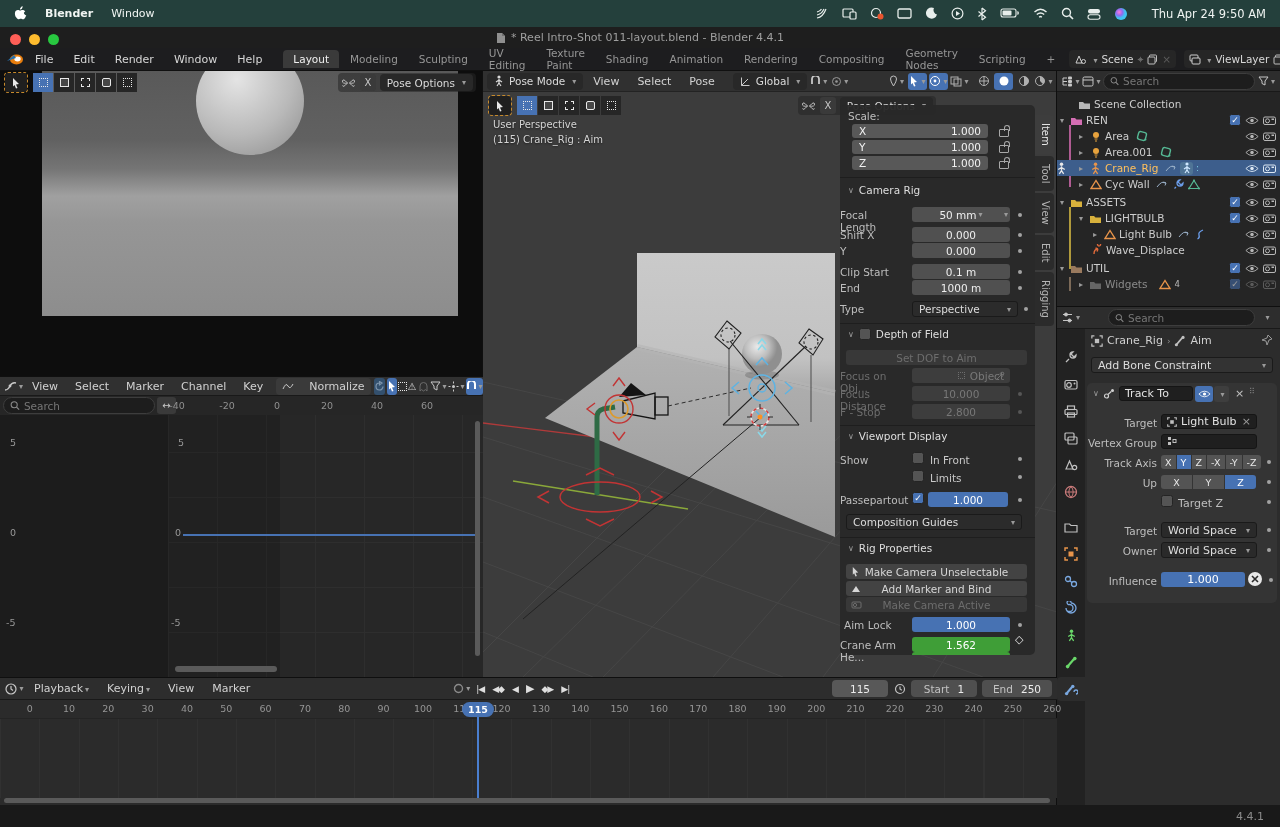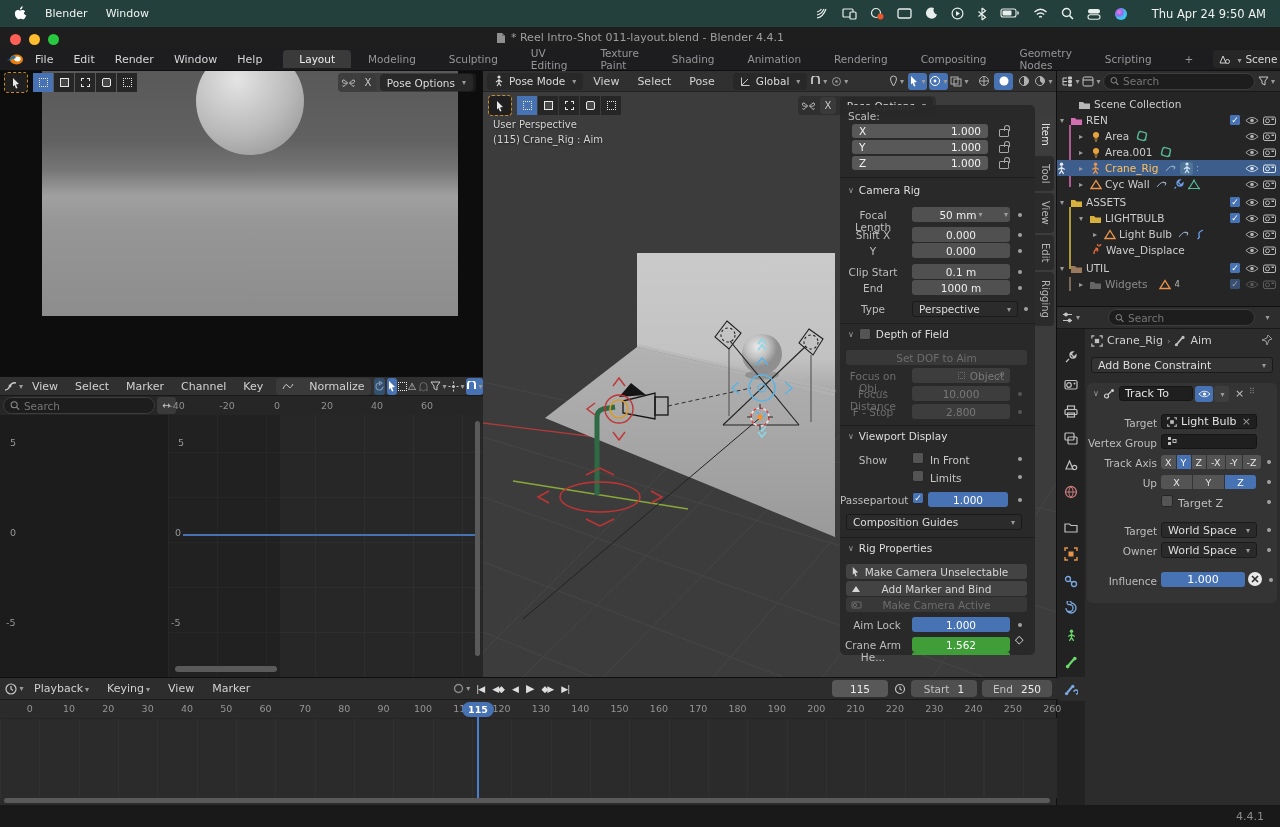--- a/index.html
+++ b/index.html
@@ -4,35 +4,35 @@
 <style>
 *{margin:0;padding:0;box-sizing:border-box;-webkit-font-smoothing:antialiased}
 html,body{width:1280px;height:827px;overflow:hidden;background:#1a1a1a;
   font-family:"DejaVu Sans","Liberation Sans",sans-serif;font-size:11px;color:#d0d0d0}
 .abs{position:absolute}
 .row{display:flex;align-items:center}
 svg{display:block}
 
 #menubar{position:absolute;left:0;top:0;width:1280px;height:27px;background:#24403c;
   display:flex;align-items:center;padding:0 14px;gap:18px;color:#f0f4f2}
-#menubar .app{font-weight:normal}
+#menubar .app{font-weight:bold}
 #menubar .spacer{flex:1}
 #menubar .sticons{display:flex;gap:13px;align-items:center}
 #menubar .clock{margin-left:6px;font-size:11.5px}
 
 #titlebar{position:absolute;left:0;top:27px;width:1280px;height:21px;background:#1e1e1e;
   display:flex;align-items:center;justify-content:center;color:#9f9f9f;font-size:11px}
 .tlights{position:absolute;left:10px;top:7px;display:flex;gap:8px}
 .tlight{width:11px;height:11px;border-radius:50%}
 
 #topbar{position:absolute;left:0;top:48px;width:1280px;height:23px;background:#1d1d1f;
   display:flex;align-items:center;padding:0 6px;gap:2px;border-bottom:1px solid #101010}
 #topbar .menu{padding:2px 9px;color:#d6d6d6;border-radius:4px}
 #topbar .wtabs{display:flex;align-items:center;margin-left:10px;gap:1px}
-.wtab{padding:3px 16px;color:#969696;border-radius:4px 4px 0 0;font-size:10.5px}
+.wtab{padding:3px 10px;color:#969696;border-radius:4px 4px 0 0;font-size:10.5px}
 .wtab.active{background:#3a3a3a;color:#efefef}
 #topbar .tspacer{flex:1}
 .idfield{display:flex;align-items:center;gap:4px;background:#262626;border-radius:4px;
   height:18px;padding:0 5px;color:#d8d8d8;font-size:10.5px}
 
 .hdrstrip{background:#303030;border-bottom:1px solid #191919}
 .menuitem{padding:2px 8px;color:#d2d2d2}
 .ddfield{display:flex;align-items:center;gap:5px;background:#282828;border-radius:4px;
   height:17px;padding:0 7px;color:#dadada;font-size:10.5px}
 .chv::after{content:"▾";font-size:8px;color:#9a9a9a;margin-left:2px}
@@ -85,21 +85,21 @@
 
 #view3d{position:absolute;left:483px;top:71px;width:574px;height:606px;background:#3c3c3c;
   overflow:hidden;border-right:1px solid #0f0f0f}
 #vhdr{position:absolute;left:0;top:0;width:574px;height:21px;display:flex;align-items:center;
   padding:0 4px;gap:2px;background:#303030;border-bottom:1px solid #232323}
 #vinfo{position:absolute;left:10px;top:46px;color:#d4d4d4;font-size:10px;line-height:15px;
   text-shadow:0 1px 2px #00000088}
 
 #npanel{position:absolute;left:357px;top:34px;width:195px;height:550px;
   background:rgba(40,40,40,.95);border-radius:5px;font-size:10.5px;color:#c9c9c9}
-.nlbl{position:absolute;text-align:center;color:#bdbdbd}
+.nlbl{position:absolute;text-align:left;color:#bdbdbd}
 .nfield{position:absolute;height:14px;background:#585858;border-radius:3px;display:flex;
   align-items:center;justify-content:space-between;padding:0 7px;color:#f2f2f2}
 .vfield{position:absolute;height:15px;background:#505050;border-radius:3px;display:flex;
   align-items:center;justify-content:center;color:#eee}
 .vfield .dd{position:absolute;right:2px;top:0;height:100%;display:flex;align-items:center}
 .vfield.blue{background:#4772b3;color:#fff}
 .vfield.green{background:#3f9e37;color:#fff}
 .vfield.dim{background:#3d3d3d;color:#787878}
 .phdr{position:absolute;color:#dedede;display:flex;align-items:center;gap:5px;font-size:10.5px}
 .carat{color:#9c9c9c;font-size:8px}

